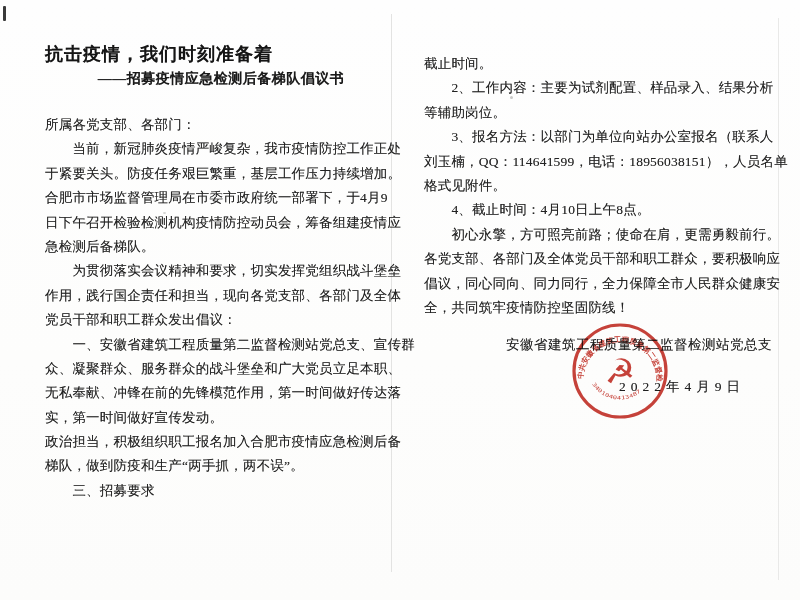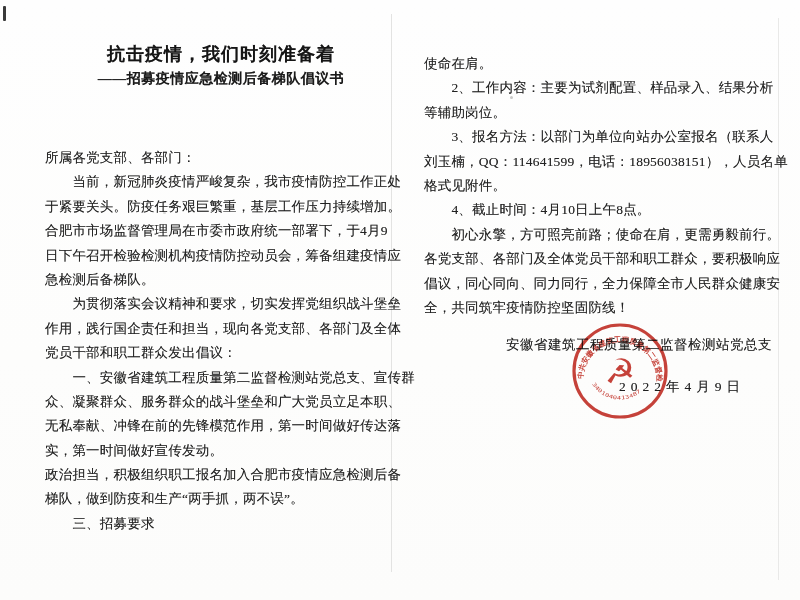--- a/index.html
+++ b/index.html
@@ -14,28 +14,28 @@
   .edge-line{position:absolute;left:778px;top:18px;width:1px;height:562px;
              background:#e9e9e8;}
   .corner-mark{position:absolute;left:3px;top:6px;width:3px;height:15px;
                background:#3a3a3a;border-radius:1px;}
 
   .page{position:absolute;color:#1f1f1f;}
   .page-left{left:45px;top:0;width:352px;height:600px;}
   .page-right{left:424px;top:0;width:354px;height:600px;}
 
   .doc-title{position:absolute;left:0;top:42px;width:100%;
-             text-align:center;font-size:18px;font-weight:700;color:#151515;
+             font-size:18px;font-weight:700;color:#151515;
              letter-spacing:1px;text-shadow:0 0 .6px rgba(0,0,0,.45);}
   .doc-subtitle{position:absolute;left:0;top:70px;width:100%;
              text-align:center;font-size:14px;font-weight:700;color:#1a1a1a;
              letter-spacing:.5px;text-shadow:0 0 .5px rgba(0,0,0,.4);font-family:Liberation Serif, serif;}
 
   .text-block{position:absolute;left:0;width:100%;}
-  .block-left{top:113px;margin-top:33px;}
+  .block-left{top:113px;}
   .block-right{top:52px;}
   .doc-line{height:24.4px;line-height:24.4px;font-size:13.5px;
             white-space:pre;letter-spacing:.2px;color:#222;
             text-shadow:0 0 .5px rgba(0,0,0,.35);}
 
   .signature{position:absolute;right:6px;top:336px;font-size:13.5px;
              letter-spacing:.5px;color:#1e1e1e;
              text-shadow:0 0 .5px rgba(0,0,0,.35);}
   .doc-date{position:absolute;left:158px;top:378px;width:200px;
             text-align:center;font-size:13.5px;letter-spacing:5px;color:#1e1e1e;
@@ -82,21 +82,21 @@
         <div class="doc-line">无私奉献、冲锋在前的先锋模范作用，第一时间做好传达落</div>
         <div class="doc-line">实，第一时间做好宣传发动。</div>
         <div class="doc-line">政治担当，积极组织职工报名加入合肥市疫情应急检测后备</div>
         <div class="doc-line">梯队，做到防疫和生产“两手抓，两不误”。</div>
         <div class="doc-line">　　三、招募要求</div>
       </div>
   </div>
 
   <div class="page page-right">
     <div class="text-block block-right">
-        <div class="doc-line">使命在肩。</div>
+        <div class="doc-line">截止时间。</div>
         <div class="doc-line">　　2、工作内容：主要为试剂配置、样品录入、结果分析</div>
         <div class="doc-line">等辅助岗位。</div>
         <div class="doc-line">　　3、报名方法：以部门为单位向站办公室报名（联系人</div>
         <div class="doc-line">刘玉楠，QQ：114641599，电话：18956038151），人员名单</div>
         <div class="doc-line">格式见附件。</div>
         <div class="doc-line">　　4、截止时间：4月10日上午8点。</div>
         <div class="doc-line">　　初心永擎，方可照亮前路；使命在肩，更需勇毅前行。</div>
         <div class="doc-line">各党支部、各部门及全体党员干部和职工群众，要积极响应</div>
         <div class="doc-line">倡议，同心同向、同力同行，全力保障全市人民群众健康安</div>
         <div class="doc-line">全，共同筑牢疫情防控坚固防线！</div>

